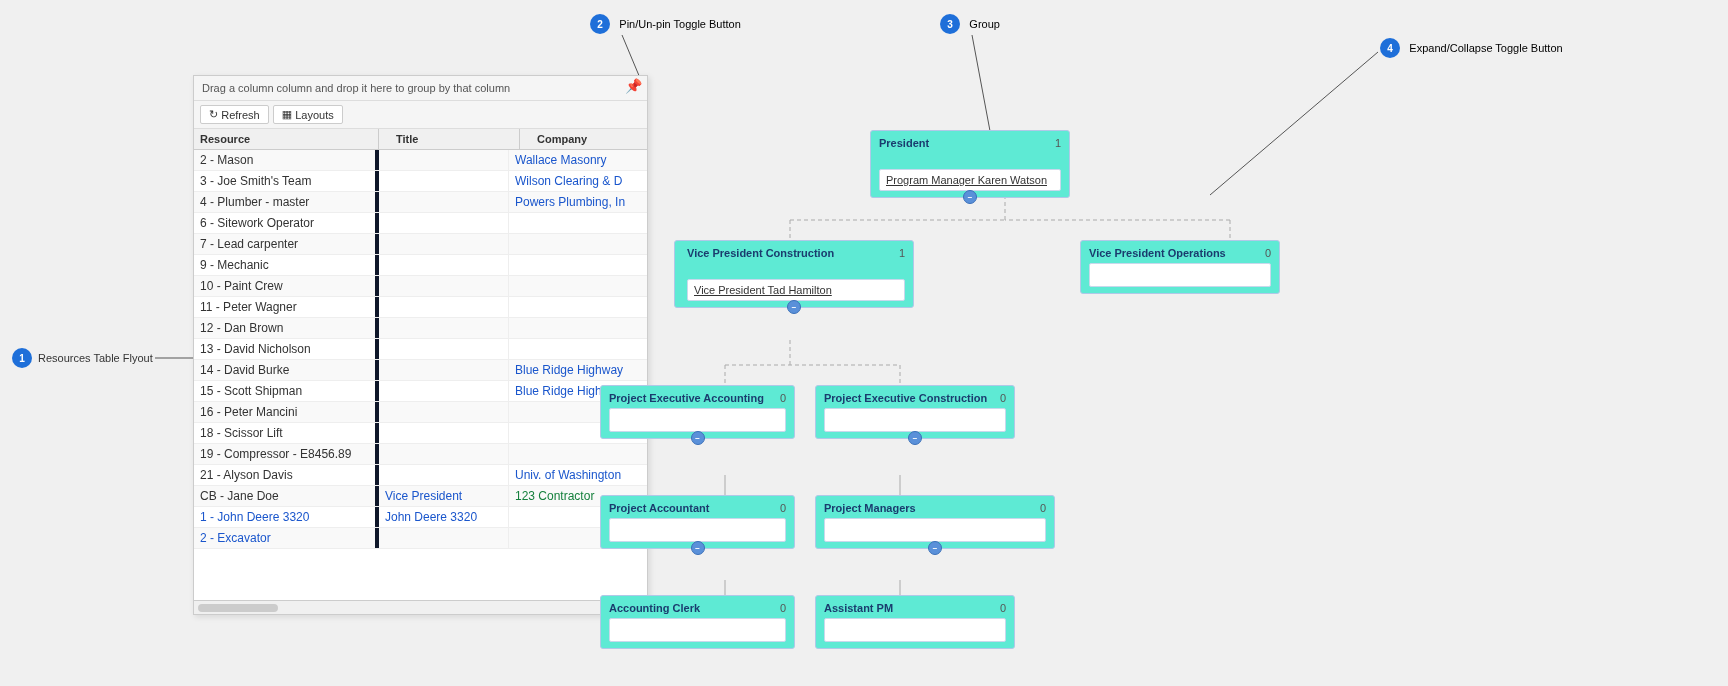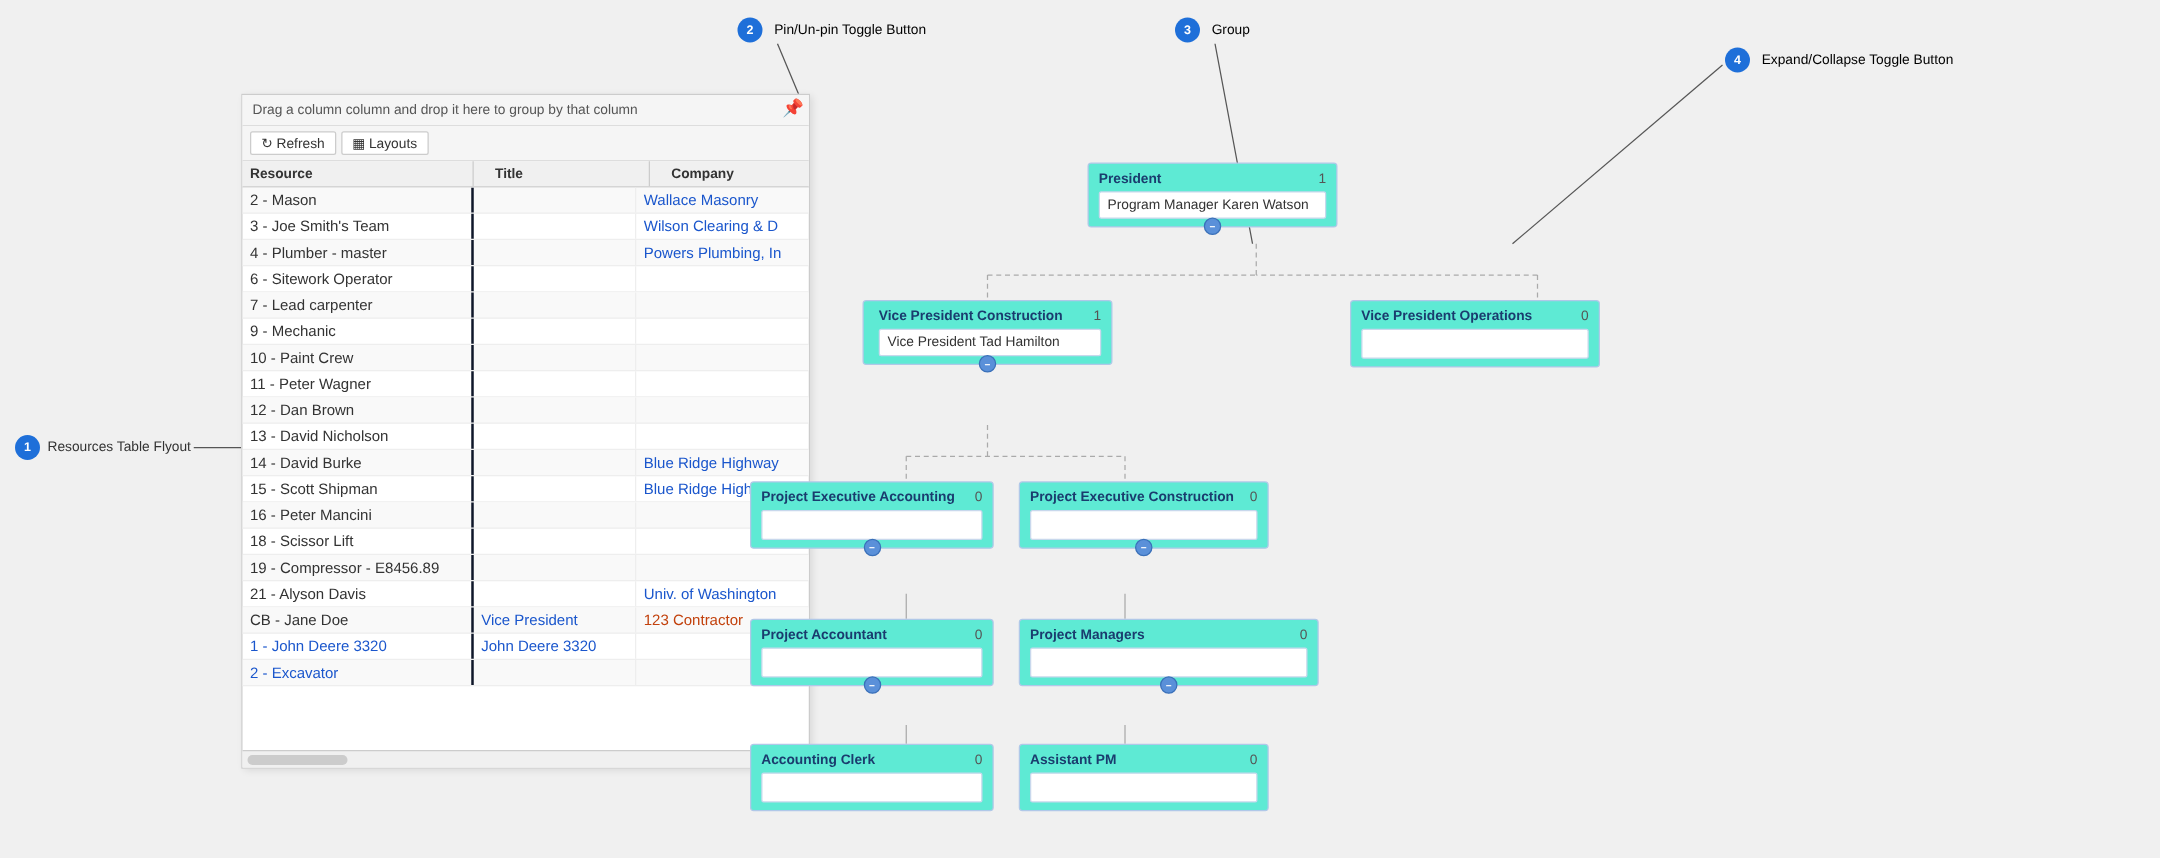--- a/index.html
+++ b/index.html
@@ -121,21 +121,21 @@
 
     .table-row {
       display: flex;
       border-bottom: 1px solid #eee;
     }
     .table-row:nth-child(odd) { background: #f9f9f9; }
 
     .cell-resource {
       width: 185px;
       padding: 3px 6px;
-      border-right: 2px solid #0f172a;
+      border-right: 4px solid #0f172a;
       color: #1a56cc;
       white-space: nowrap;
       overflow: hidden;
       text-overflow: ellipsis;
     }
     .cell-resource.black { color: #333; }
     .cell-title {
       width: 130px;
       padding: 3px 6px;
       border-right: 1px solid #eee;
@@ -194,25 +194,26 @@
     .org-node-count {
       position: absolute;
       top: 6px;
       right: 8px;
       font-size: 11px;
       color: #555;
     }
     .org-node-sub {
       font-size: 11px;
       color: #333;
-      margin-top: 4px;
+      margin-top: 20px;
       padding: 4px 6px;
       background: white;
       border: 1px solid #c8d8ec;
       border-radius: 2px;
+      text-decoration: underline;
     }
     .org-node-blank {
       height: 24px;
       background: white;
       border: 1px solid #c8d8ec;
       border-radius: 2px;
       margin-top: 4px;
     }
 
     
@@ -382,21 +383,21 @@
       <div class="cell-company" style="color:#333"></div>
     </div>
         <div class="table-row">
       <div class="cell-resource black">21 - Alyson Davis</div>
       <div class="cell-title" style="color:#333"></div>
       <div class="cell-company" style="color:#1a56cc">Univ. of Washington</div>
     </div>
         <div class="table-row">
       <div class="cell-resource black">CB - Jane Doe</div>
       <div class="cell-title" style="color:#1a56cc">Vice President</div>
-      <div class="cell-company" style="color:#c2410c">123 Contractor</div>
+      <div class="cell-company" style="color:#15803d">123 Contractor</div>
     </div>
         <div class="table-row">
       <div class="cell-resource">1 - John Deere 3320</div>
       <div class="cell-title" style="color:#1a56cc">John Deere 3320</div>
       <div class="cell-company" style="color:#333"></div>
     </div>
         <div class="table-row">
       <div class="cell-resource">2 - Excavator</div>
       <div class="cell-title" style="color:#333"></div>
       <div class="cell-company" style="color:#333"></div>
@@ -434,21 +435,21 @@
     </svg>
 
     <div class="org-node" style="left:210px; top:55px; width:200px;">
       <div class="org-node-title">President</div>
       <span class="org-node-count">1</span>
       <div class="org-node-sub">Program Manager Karen Watson</div>
 
       <div class="collapse-btn" style="bottom:-7px; left:50%; transform:translateX(-50%);">−</div>
     </div>
 
-    <div class="org-node" style="left:30px; top:165px; width:200px;padding-left:12px;">
+    <div class="org-node" style="left:14px; top:165px; width:240px;padding-left:12px;">
       <div class="org-node-title">Vice President Construction</div>
       <span class="org-node-count">1</span>
       <div class="org-node-sub">Vice President Tad Hamilton</div>
       <div class="collapse-btn" style="bottom:-7px; left:50%; transform:translateX(-50%);">−</div>
     </div>
 
     <div class="org-node" style="left:420px; top:165px; width:200px;">
       <div class="org-node-title">Vice President Operations</div>
       <span class="org-node-count">0</span>
       <div class="org-node-blank"></div>

